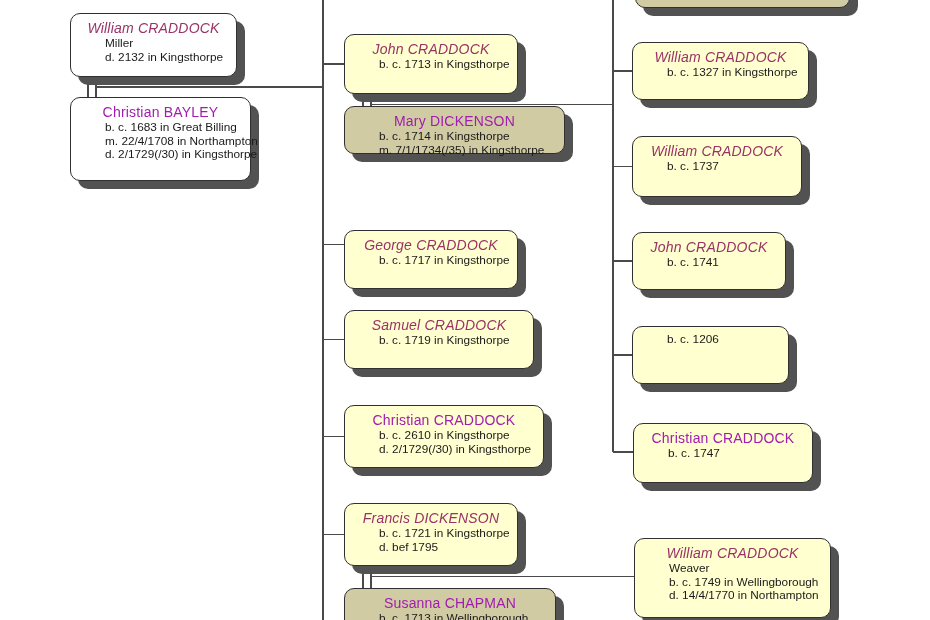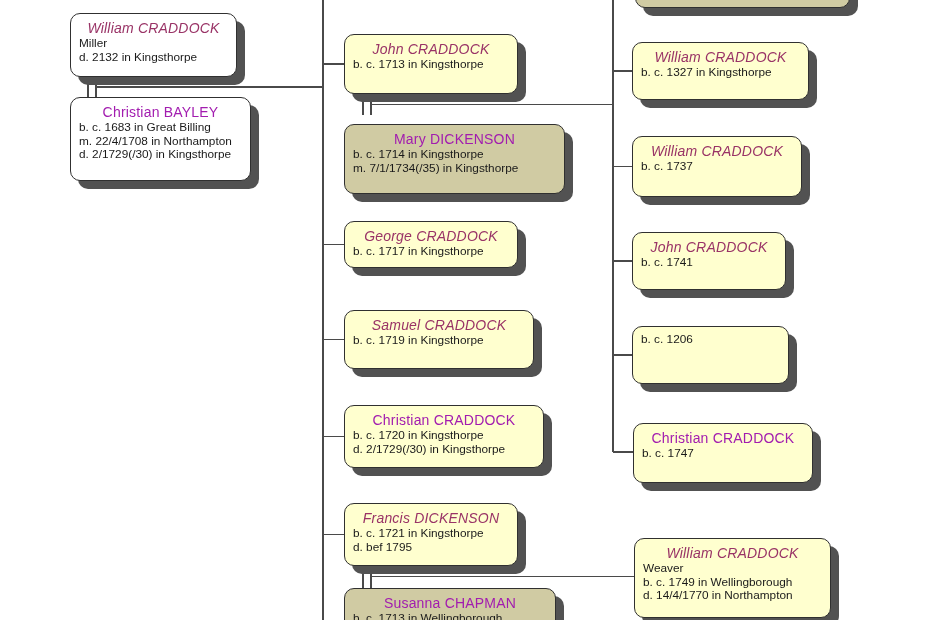--- a/index.html
+++ b/index.html
@@ -19,21 +19,21 @@
   .fill-tan{background:#D0CBA3;}
   .fill-white{background:#FFFFFF;}
   .pname{
     font-size:14px;line-height:17px;text-align:center;
     white-space:nowrap;letter-spacing:0.2px;
   }
   .male{color:#993366;font-style:italic;}
   .female{color:#a21caf;}
   .pline{
     font-size:11.8px;line-height:13.5px;color:#1A1A1A;
-    white-space:nowrap;text-align:left;padding-left:1px;
+    white-space:nowrap;text-align:left;padding-left:1px;margin-left:26px;
   }
 </style>
 </head>
 <body>
 
 <svg id="wires" width="930" height="620" viewBox="0 0 930 620">
   <g stroke="#4A4A4A" stroke-width="1.5" fill="none" shape-rendering="crispEdges">
 
     <path d="M88,77 V97 M96,77 V97"></path>
 
@@ -76,39 +76,39 @@
   <div class="pline">b. c. 1683 in Great Billing</div>
   <div class="pline">m. 22/4/1708 in Northampton</div>
   <div class="pline">d. 2/1729(/30) in Kingsthorpe</div>
 </div>
 
 <div class="pbox fill-yellow" style="left:344px;top:34px;width:174px;height:60px">
   <div class="pname male">John CRADDOCK</div>
   <div class="pline">b. c. 1713 in Kingsthorpe</div>
 </div>
 
-<div class="pbox fill-tan" style="left:344px;top:124px;width:221px;height:70px">
+<div class="pbox fill-tan" style="left:344px;top:106px;width:221px;height:48px">
   <div class="pname female">Mary DICKENSON</div>
   <div class="pline">b. c. 1714 in Kingsthorpe</div>
   <div class="pline">m. 7/1/1734(/35) in Kingsthorpe</div>
 </div>
 
-<div class="pbox fill-yellow" style="left:344px;top:221px;width:174px;height:47px">
+<div class="pbox fill-yellow" style="left:344px;top:230px;width:174px;height:59px">
   <div class="pname male">George CRADDOCK</div>
   <div class="pline">b. c. 1717 in Kingsthorpe</div>
 </div>
 
 <div class="pbox fill-yellow" style="left:344px;top:310px;width:190px;height:59px">
   <div class="pname male">Samuel CRADDOCK</div>
   <div class="pline">b. c. 1719 in Kingsthorpe</div>
 </div>
 
 <div class="pbox fill-yellow" style="left:344px;top:405px;width:200px;height:63px">
   <div class="pname female">Christian CRADDOCK</div>
-  <div class="pline">b. c. 1720 in Kingsthorpe</div>
+  <div class="pline">b. c. 2610 in Kingsthorpe</div>
   <div class="pline">d. 2/1729(/30) in Kingsthorpe</div>
 </div>
 
 <div class="pbox fill-yellow" style="left:344px;top:503px;width:174px;height:63px">
   <div class="pname male">Francis DICKENSON</div>
   <div class="pline">b. c. 1721 in Kingsthorpe</div>
   <div class="pline">d. bef 1795</div>
 </div>
 
 <div class="pbox fill-tan" style="left:344px;top:588px;width:212px;height:62px">

